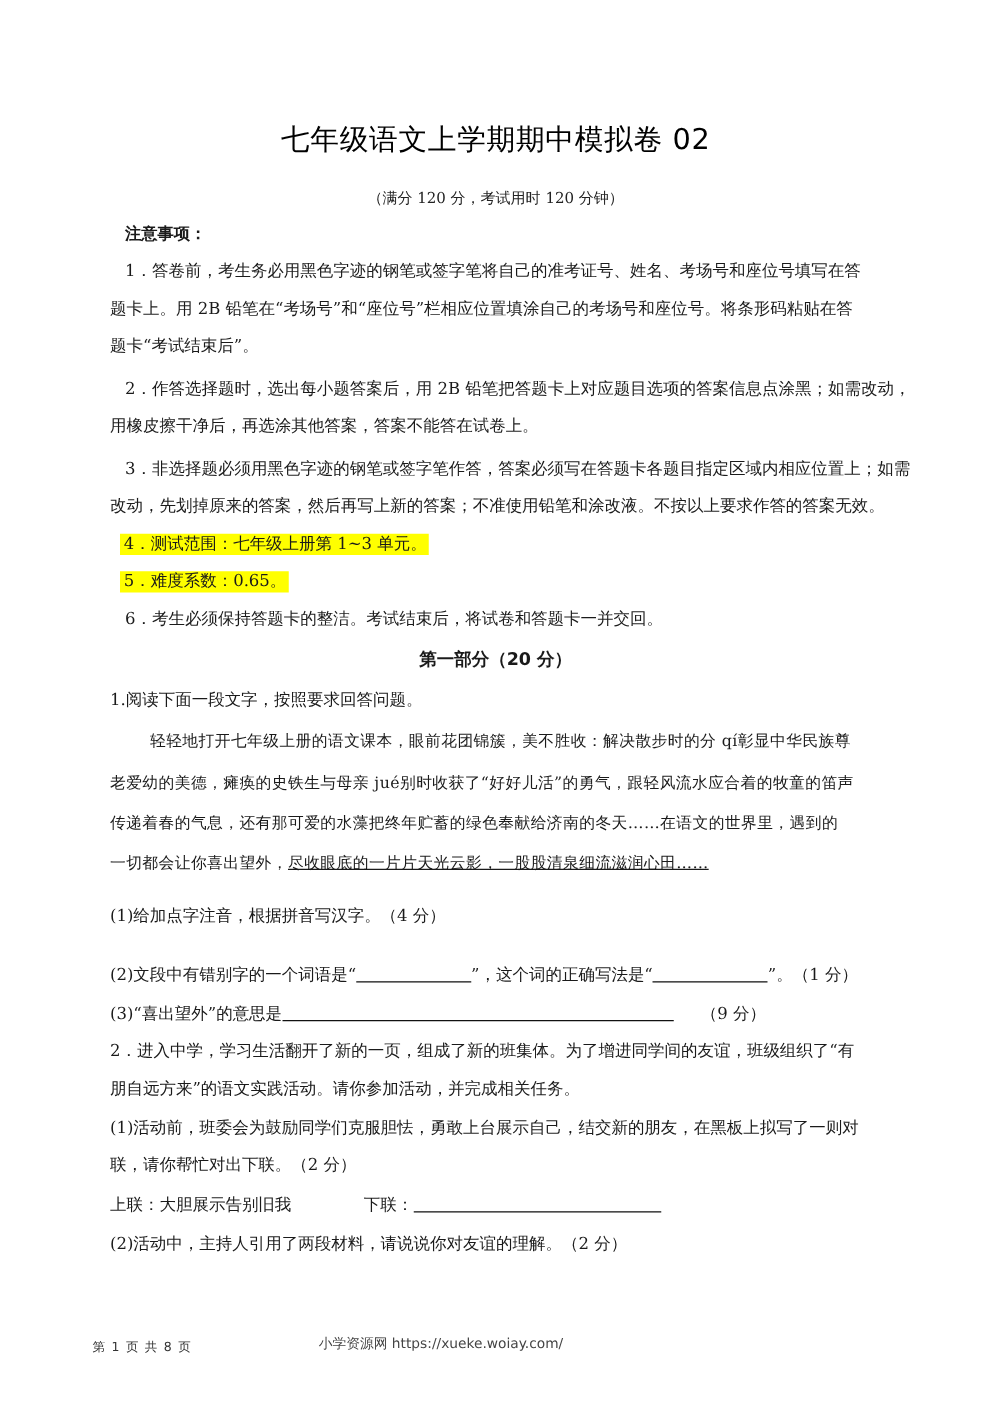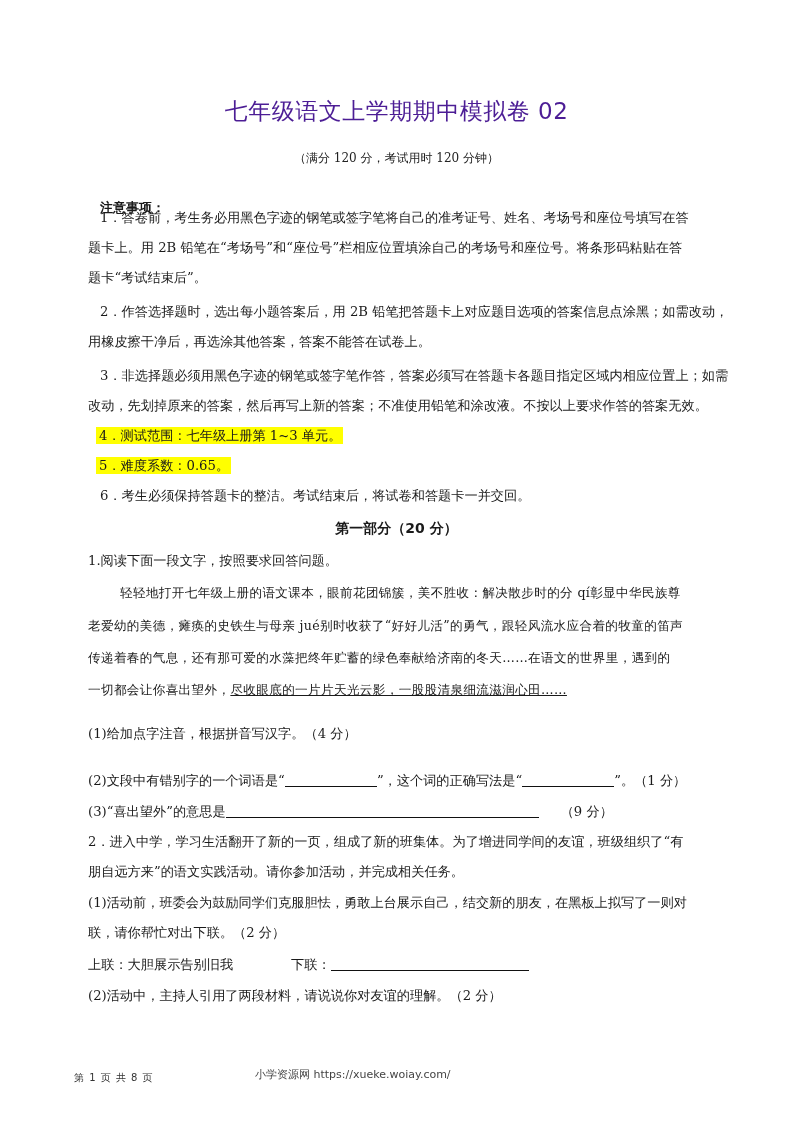--- a/index.html
+++ b/index.html
@@ -5,32 +5,32 @@
   html, body { margin: 0; padding: 0; background: #ffffff; }
   body {
     width: 793px; height: 1122px; position: relative; overflow: hidden;
     font-family: "DejaVu Serif", "Liberation Serif", serif;
     color: #111;
   }
   .page { position: absolute; left: 0; top: 0; width: 793px; height: 1122px; }
   .title {
     position: absolute; top: 96px; left: 0; width: 793px; text-align: center;
     font-family: "DejaVu Sans", "Liberation Sans", sans-serif;
-    font-size: 23px; letter-spacing: 0.5px; color: #4c1d95;
+    font-size: 23px; letter-spacing: 0.5px; color: #000000;
   }
   .subtitle {
     position: absolute; top: 150px; left: 0; width: 793px; text-align: center;
     font-size: 12px; color: #222;
   }
   .line {
     position: absolute; left: 88px; width: 640px;
     font-size: 13.2px; line-height: 20px; white-space: nowrap; color: #1a1a1a;
   }
   .indent { left: 100px; }
-  .bold { font-weight: bold; font-family: "DejaVu Sans", "Liberation Sans", sans-serif; margin-top: 20px; }
+  .bold { font-weight: bold; font-family: "DejaVu Sans", "Liberation Sans", sans-serif; }
   .hl { background: #ffff00; padding: 1px 2px 1px 3px; }
   .center { left: 0; width: 793px; text-align: center; }
   .section-title { font-weight: bold; font-size: 14px; font-family: "DejaVu Sans", "Liberation Sans", sans-serif; }
   .passage { left: 88px; font-size: 12.6px; letter-spacing: 0.35px; }
   .u { text-decoration: underline; }
   .blank { display: inline-block; border-bottom: 1px solid #111; height: 14px; vertical-align: -2px; }
   .paren { display: inline-block; }
   .footer-page {
     position: absolute; left: 74px; top: 1071px; font-size: 10px; color: #333;
     font-family: "DejaVu Sans", "Liberation Sans", sans-serif; letter-spacing: 1px;

